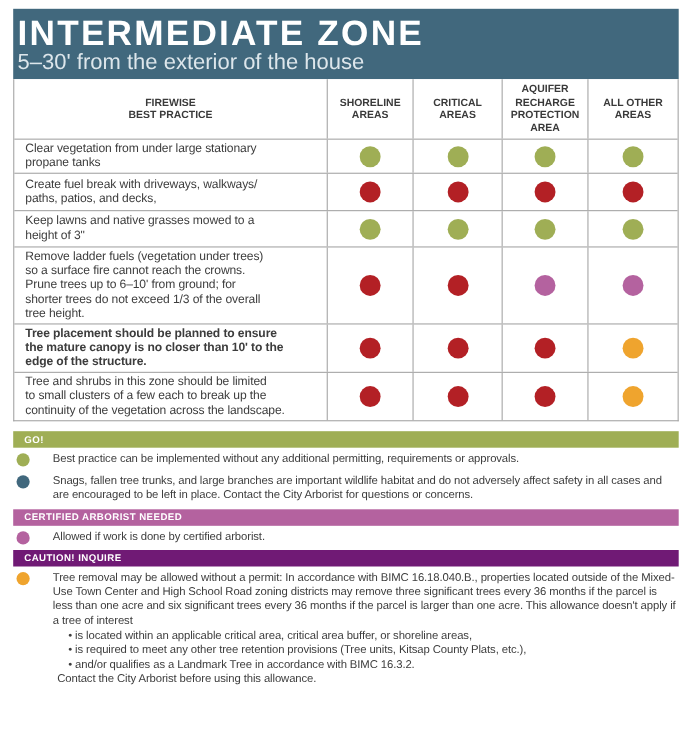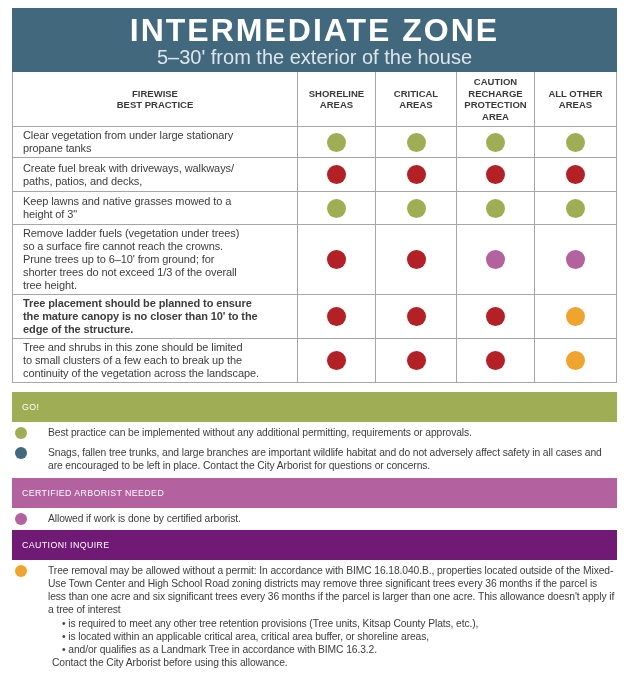--- a/index.html
+++ b/index.html
@@ -4,21 +4,21 @@
 <style>
   html,body{margin:0;padding:0;background:#ffffff;}
   .page{
     position:relative;width:630px;height:678px;background:#ffffff;
     font-family:"Liberation Sans","DejaVu Sans",sans-serif;color:#3d3d3d;
     overflow:hidden;
   }
   .content{position:absolute;left:12px;top:8px;width:605px;}
 
   
-  .banner{background:#41687d;text-align:center;padding:5px 14px 6px;}
+  .banner{background:#41687d;text-align:left;padding:5px 4px 6px;}
   .banner-title{
     color:#ffffff;font-size:32px;font-weight:bold;letter-spacing:2px;
     line-height:35px;white-space:nowrap;
   }
   .banner-subtitle{color:#dde6eb;font-size:20px;line-height:18px;}
 
   
   .table{border:1px solid #a6a6a6;border-top:none;background:#fff;}
   .trow{display:grid;grid-template-columns:284px 78px 81px 78px 82px;}
   .thead{border-bottom:1px solid #a6a6a6;}
@@ -36,22 +36,22 @@
     padding:2px 8px 2px 10px;white-space:pre-line;box-sizing:border-box;
   }
   .cell-dot{display:flex;align-items:center;justify-content:center;box-sizing:border-box;}
   .dot{width:19px;height:19px;border-radius:50%;}
   .r1{min-height:30px;} .r2{min-height:33px;} .r3{min-height:32px;}
   .r4{min-height:69px;} .r5{min-height:43px;} .r6{min-height:43px;font-weight:bold;} .r7{min-height:37px;}
 
   
   .legend{margin-top:9px;}
   .legend-bar{
-    height:30px;display:flex;align-items:center;
-    color:#ffffff;font-size:8.8px;font-weight:normal;letter-spacing:0.4px;
+    height:15px;display:flex;align-items:center;
+    color:#ffffff;font-size:8.8px;font-weight:bold;letter-spacing:0.4px;
     padding-left:10px;box-sizing:border-box;margin-top:2px;
   }
   .legend-item{display:flex;gap:21px;padding:4px 0 3px 3px;}
   .legend-dot{width:12px;height:12px;border-radius:50%;flex:none;margin-top:1px;}
   .legend-body{font-size:10.3px;line-height:13.2px;letter-spacing:-0.1px;}
   .legend-bullets{margin:0 0 0 14px;padding:0;list-style:none;}
   .legend-bullets li::before{content:"\2022\00a0";}
   .legend-closing{margin-left:4px;}
 </style>
 </head>
@@ -65,21 +65,21 @@
       <div class="banner-subtitle">5–30' from the exterior of the house</div>
     </div>
 
     <div class="table">
       <div class="trow thead">
         <div class="th">FIREWISE
 BEST PRACTICE</div>
         <div class="th">SHORELINE
 AREAS</div>
         <div class="th">CRITICAL AREAS</div>
-        <div class="th">CAUTION
+        <div class="th">AQUIFER
 RECHARGE
 PROTECTION
 AREA</div>
         <div class="th">ALL OTHER
 AREAS</div>
       </div>
 
       <div class="trow row r1">
         <div class="cell-practice">Clear vegetation from under large stationary
 propane tanks</div>
@@ -207,22 +207,22 @@
         <span class="legend-dot" style="background-color: rgb(180, 98, 159);"></span>
         <div class="legend-body">Allowed if work is done by certified arborist.</div>
       </div>
 
       <div class="legend-bar" style="background-color: #701a75;">CAUTION! INQUIRE</div>
       <div class="legend-item">
         <span class="legend-dot" style="background-color: rgb(239, 164, 46);"></span>
         <div class="legend-body">
           <div>Tree removal may be allowed without a permit: In accordance with BIMC 16.18.040.B., properties located outside of the Mixed-Use Town Center and High School Road zoning districts may remove three significant trees every 36 months if the parcel is less than one acre and six significant trees every 36 months if the parcel is larger than one acre. This allowance doesn't apply if a tree of interest</div>
           <ul class="legend-bullets">
+            <li>is located within an applicable critical area, critical area buffer, or shoreline areas,</li>
             <li>is required to meet any other tree retention provisions (Tree units, Kitsap County Plats, etc.),</li>
-            <li>is located within an applicable critical area, critical area buffer, or shoreline areas,</li>
             <li>and/or qualifies as a Landmark Tree in accordance with BIMC 16.3.2.</li>
           </ul>
           <div class="legend-closing">Contact the City Arborist before using this allowance.</div>
         </div>
       </div>
 
     </div>
   </div>
 </div>
 

